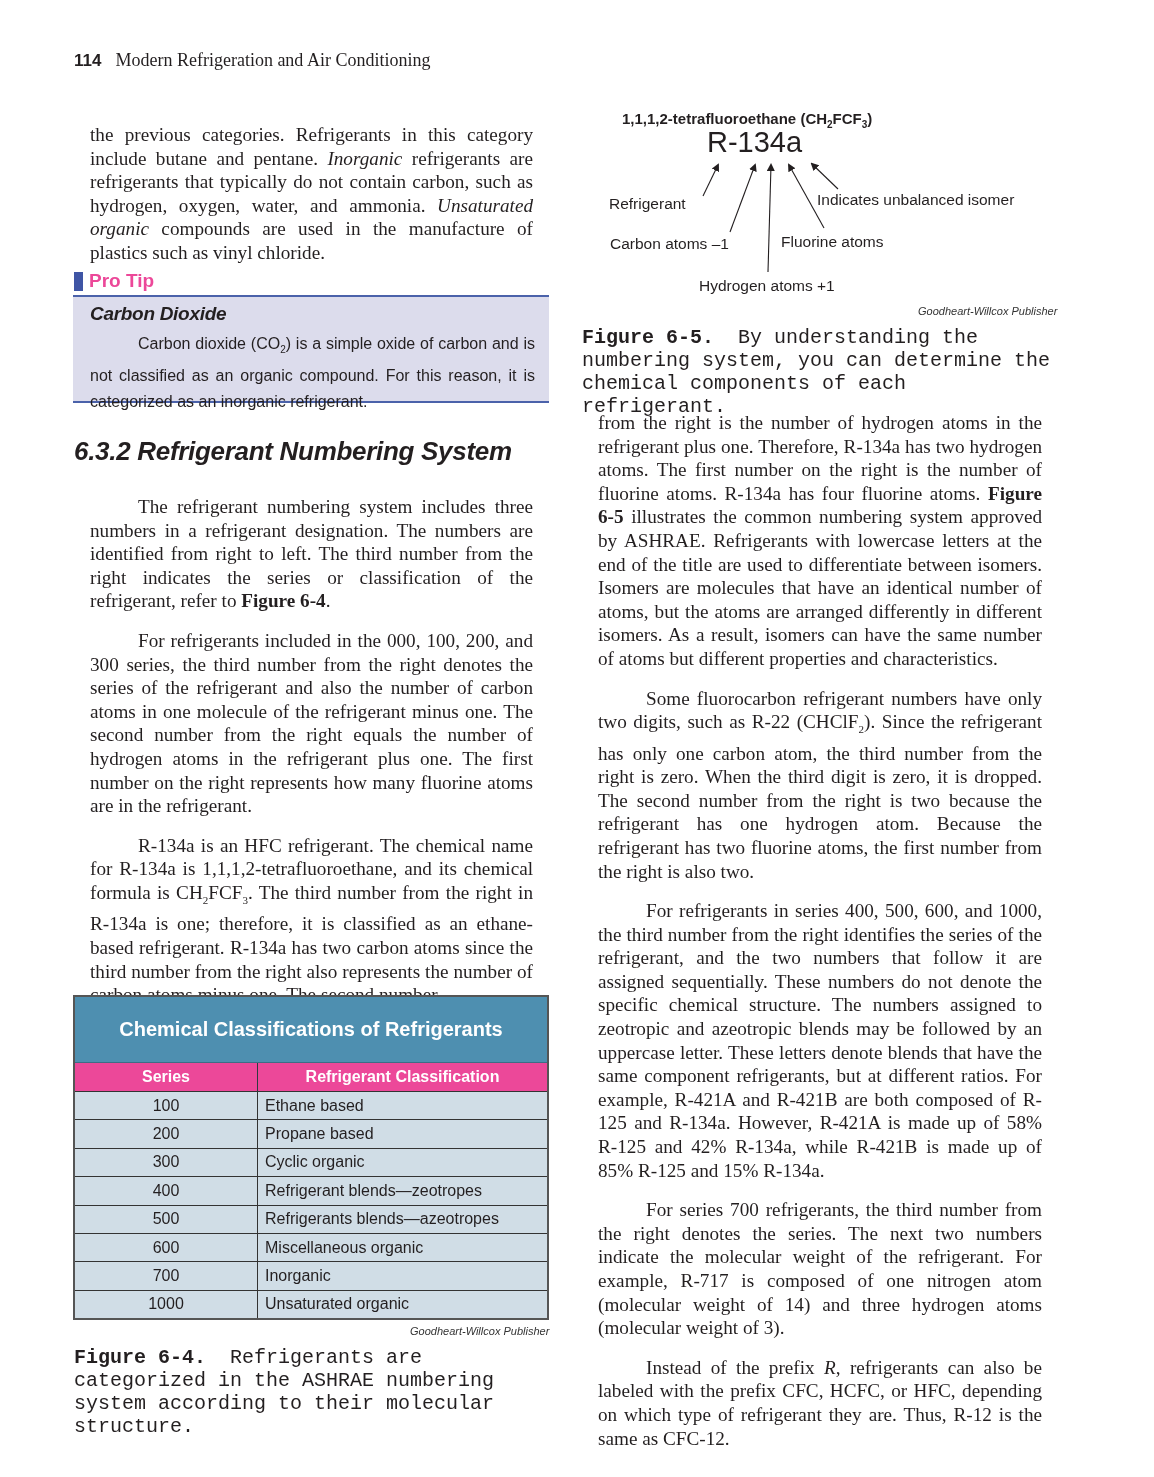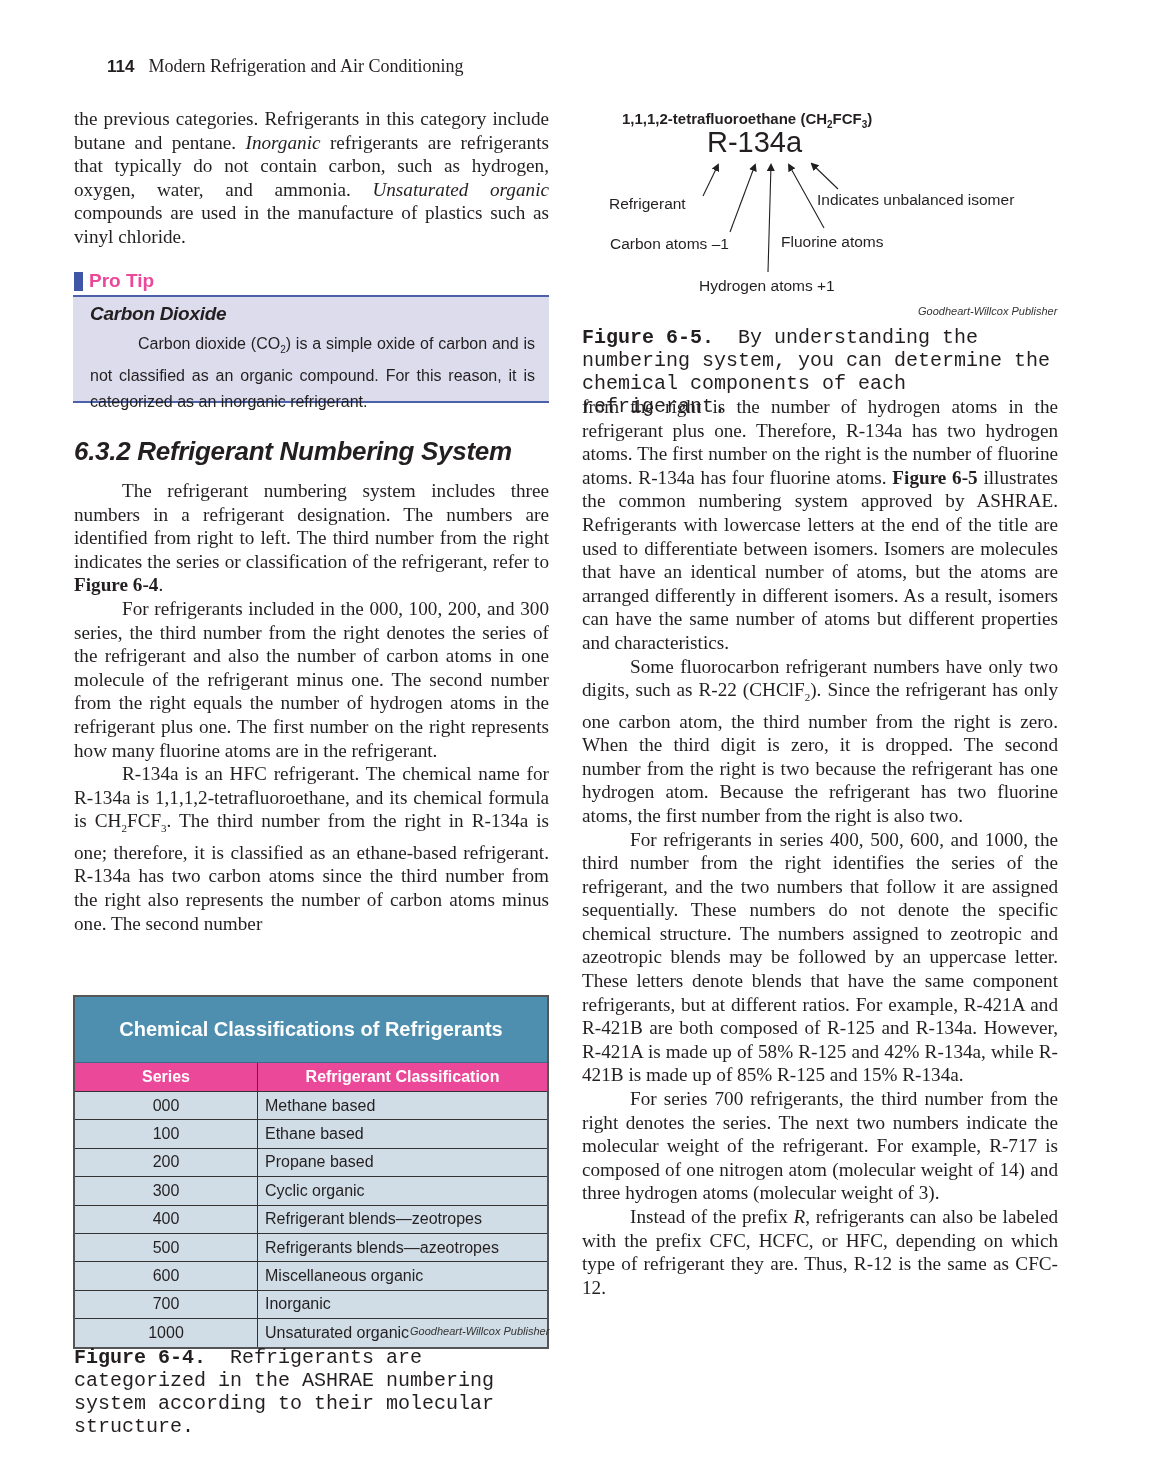--- a/index.html
+++ b/index.html
@@ -1,23 +1,23 @@
 <!DOCTYPE html>
 <html><head>
 <meta charset="utf-8">
 <style>
   html, body { margin: 0; padding: 0; background: #ffffff; }
   body { width: 1154px; height: 1477px; position: relative; overflow: hidden; color: #231f20; }
 
-  .header { position: absolute; left: 74px; top: 56px; font-size: 17px; margin-left: 33px; }
+  .header { position: absolute; left: 74px; top: 50px; font-size: 17px; }
   .header .pgnum { font-family: "Liberation Sans", sans-serif; font-weight: bold; margin-right: 14px; }
   .header .book { font-family: "Liberation Serif", serif; font-size: 18px; }
 
   .col { position: absolute; font-family: "Liberation Serif", serif; font-size: 19.2px; line-height: 23.6px; text-align: justify; }
-  .col p { margin: 0; }
+  .col p { margin: 16px; }
   .indent { text-indent: 48px; }
   .left-col { left: 74px; width: 475px; }
   .right-col { left: 582px; width: 476px; }
 
   .protip-label { position: absolute; left: 74px; top: 270px; font-family: "Liberation Sans", sans-serif; font-weight: bold; font-size: 19px; color: #ec4899; display: flex; align-items: center; }
   .protip-label .bar { display: inline-block; width: 9px; height: 19px; background: #3f55a5; margin-right: 6px; }
   .protip-box { position: absolute; left: 73px; top: 295px; width: 476px; height: 108px; background: #dcdcec; border-top: 2px solid #4b62aa; border-bottom: 2px solid #4b62aa; box-sizing: border-box; }
   .protip-box h3 { margin: 0; position: absolute; left: 17px; top: 6px; font-family: "Liberation Sans", sans-serif; font-weight: bold; font-size: 19px; letter-spacing: -0.3px; font-style: italic; }
   .protip-box .txt { position: absolute; left: 17px; top: 34px; width: 445px; font-family: "Liberation Sans", sans-serif; font-size: 16px; line-height: 26px; text-align: justify; }
 
@@ -73,24 +73,20 @@
   <thead>
     <tr>
         <th class="title" colspan="2">Chemical Classifications of Refrigerants</th>
       </tr>
     <tr>
       <th class="head">Series</th>
       <th class="head">Refrigerant Classification</th>
     </tr>
   </thead>
   <tbody>
-    <tr>
-        <td class="series">000</td>
-        <td class="cls">Methane based</td>
-      </tr>
     <tr>
         <td class="series">100</td>
         <td class="cls">Ethane based</td>
       </tr>
     <tr>
         <td class="series">200</td>
         <td class="cls">Propane based</td>
       </tr>
     <tr>
         <td class="series">300</td>

